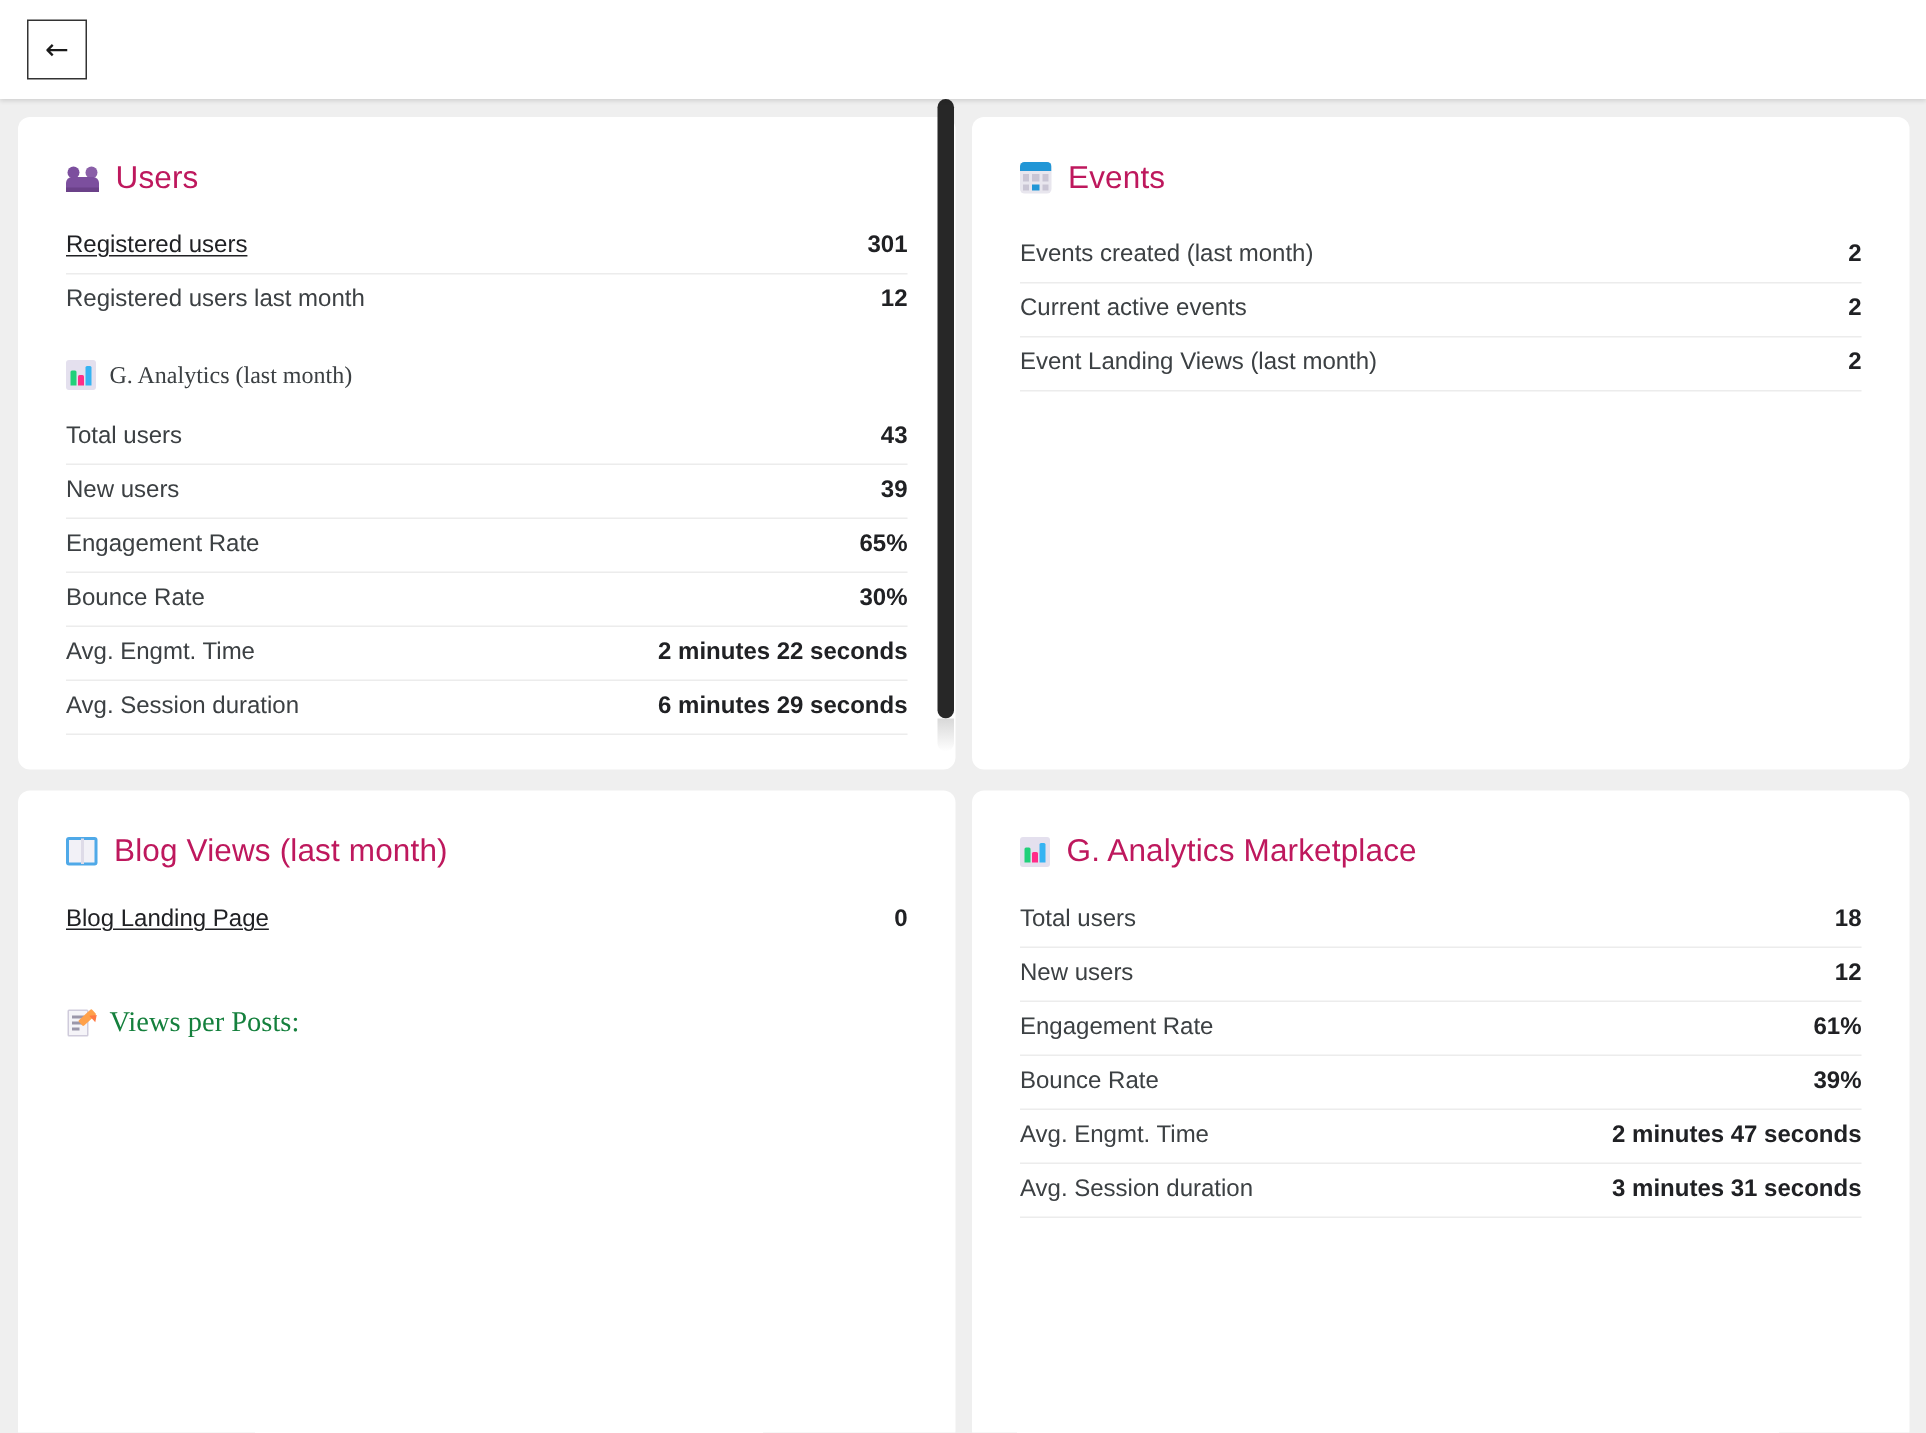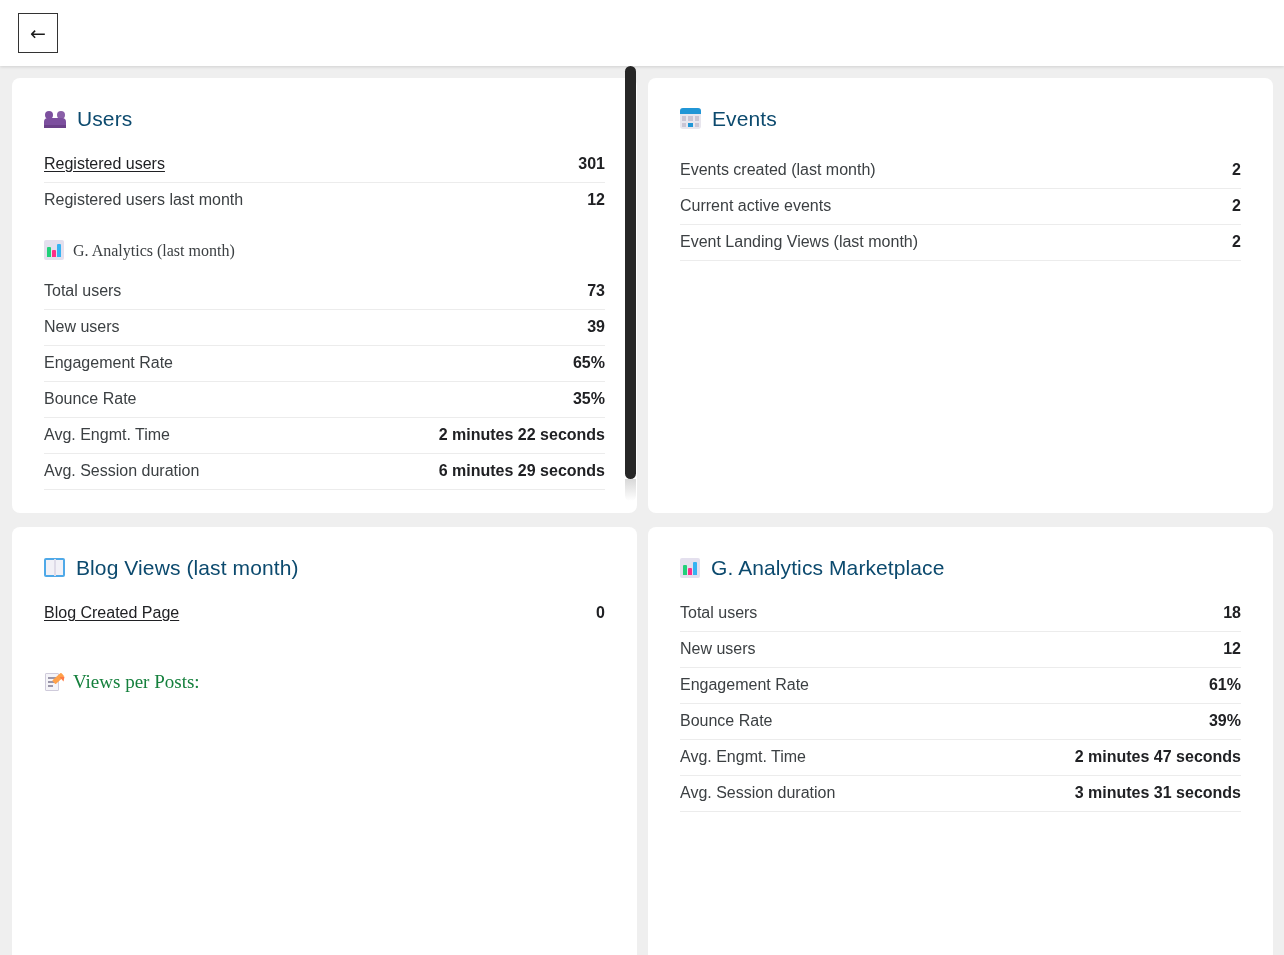--- a/index.html
+++ b/index.html
@@ -65,21 +65,21 @@
     position: relative;
   }
 
   
   .card-title {
     display: flex;
     align-items: center;
     gap: 11px;
     font-size: 21px;
     font-weight: 400;
-    color: #0c4a6e;
+    color: #be185d;
     letter-spacing: 0.1px;
     margin-bottom: 22px;
     line-height: 1.2;
   }
 
   .sub-title {
     display: flex;
     align-items: center;
     gap: 9px;
     font-size: 16px;
@@ -276,33 +276,33 @@
         <span class="b b1"></span>
           <span class="b b2"></span>
           <span class="b b3"></span>
       </span>
       <span>G. Analytics (last month)</span>
     </div>
 
     <div class="metrics">
       <div class="row">
         <span class="lbl">Total users</span>
-        <span class="val">73</span>
+        <span class="val">43</span>
       </div>
       <div class="row">
         <span class="lbl">New users</span>
         <span class="val">39</span>
       </div>
       <div class="row">
         <span class="lbl">Engagement Rate</span>
         <span class="val">65%</span>
       </div>
       <div class="row">
         <span class="lbl">Bounce Rate</span>
-        <span class="val">35%</span>
+        <span class="val">30%</span>
       </div>
       <div class="row">
         <span class="lbl">Avg. Engmt. Time</span>
         <span class="val">2 minutes 22 seconds</span>
       </div>
       <div class="row">
         <span class="lbl">Avg. Session duration</span>
         <span class="val">6 minutes 29 seconds</span>
       </div>
     </div>
@@ -345,21 +345,21 @@
       <span class="ico ico-book">
         <span class="pg l"></span>
           <span class="pg r"></span>
           <span class="spine"></span>
       </span>
       <span>Blog Views (last month)</span>
     </div>
 
     <div class="metrics">
       <div class="row first" style="border-bottom:none;">
-        <span class="lbl link">Blog Created Page</span>
+        <span class="lbl link">Blog Landing Page</span>
         <span class="val">0</span>
       </div>
     </div>
 
     <div class="sub-title big">
       <span class="ico ico-memo">
         <span class="sheet"></span>
         <span class="ln ln1"></span>
           <span class="ln ln2"></span>
           <span class="ln ln3"></span>

